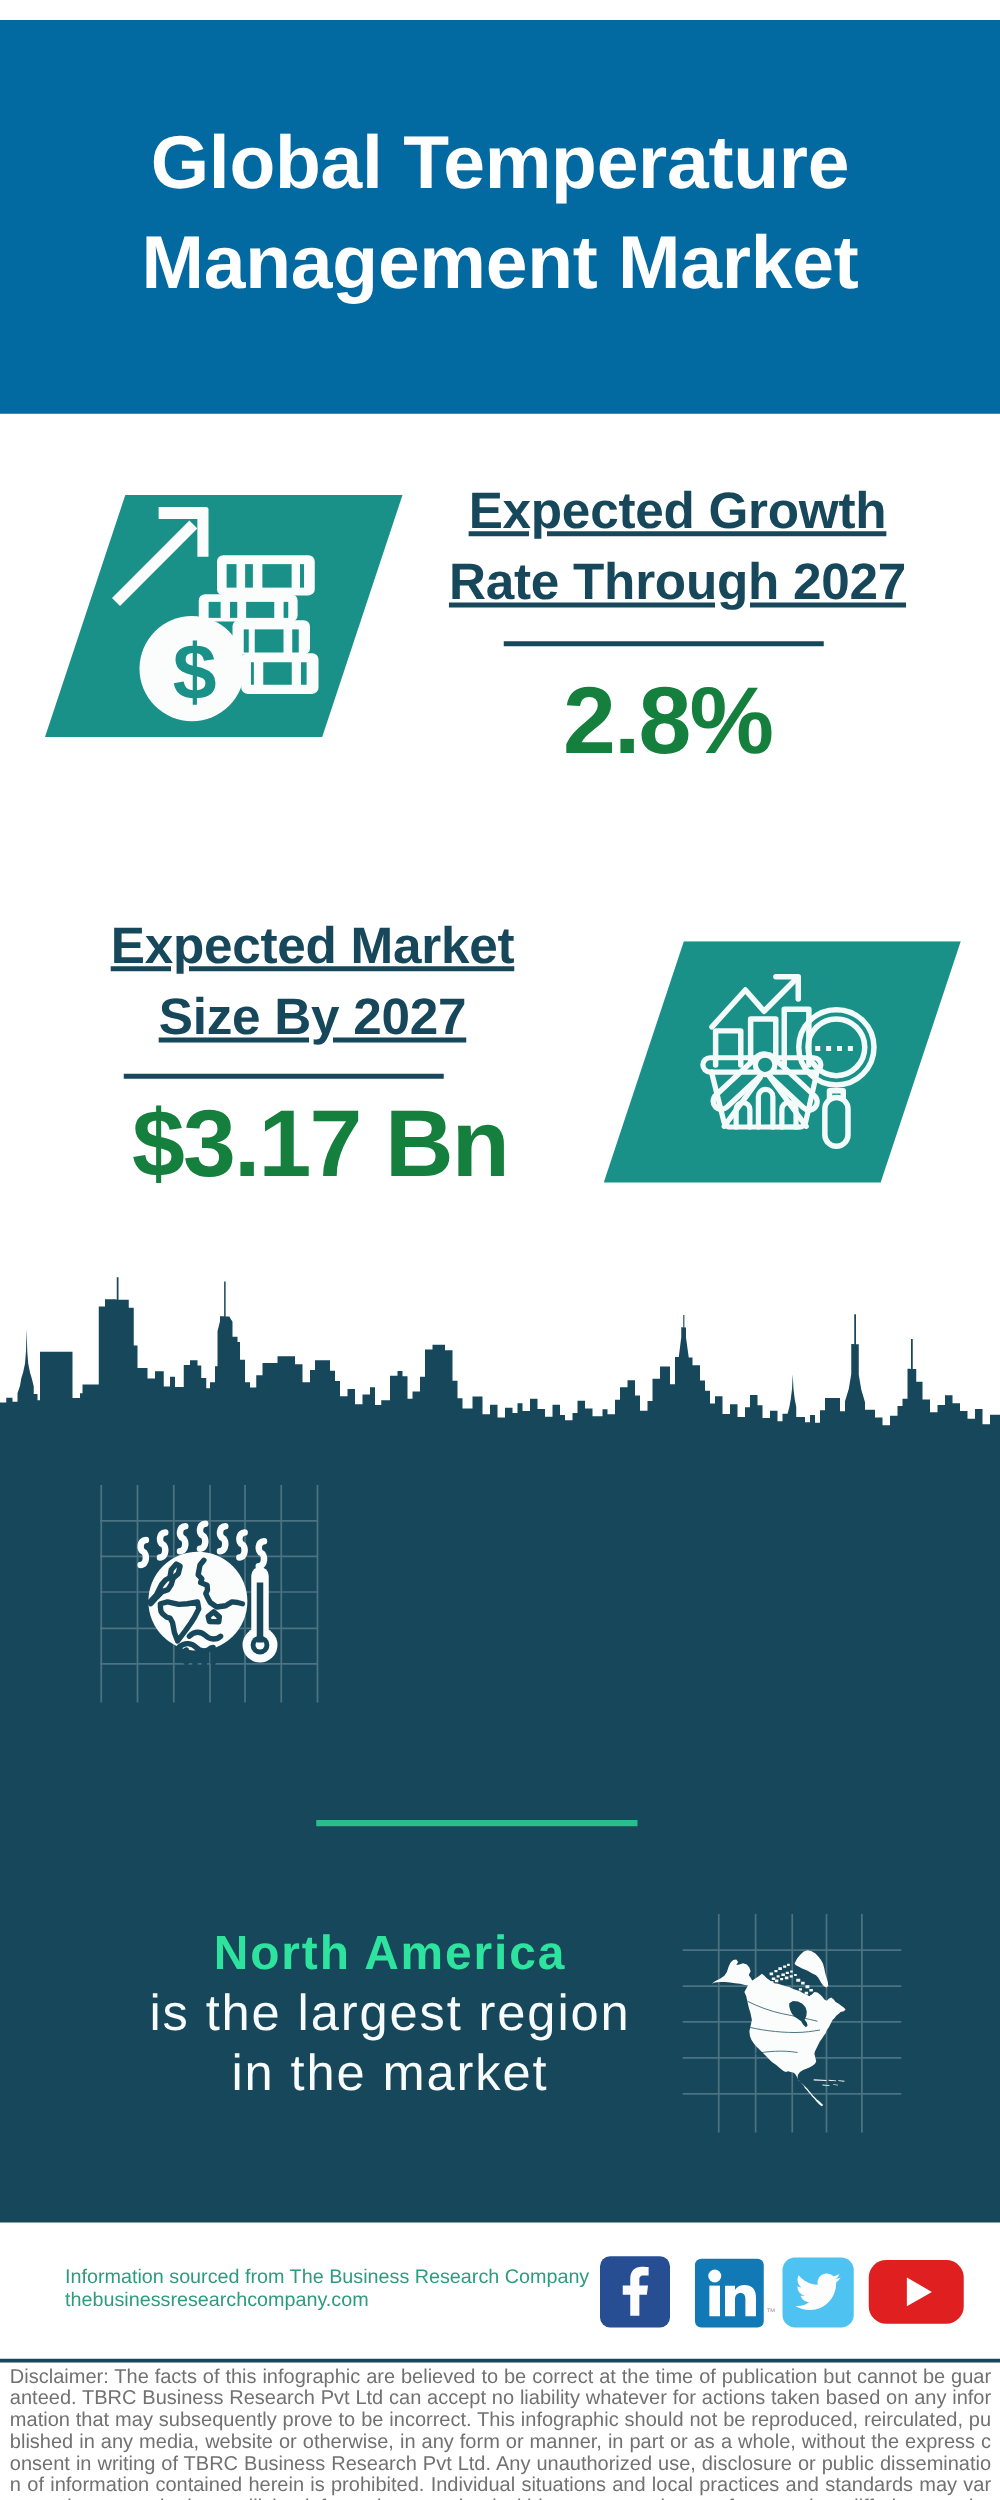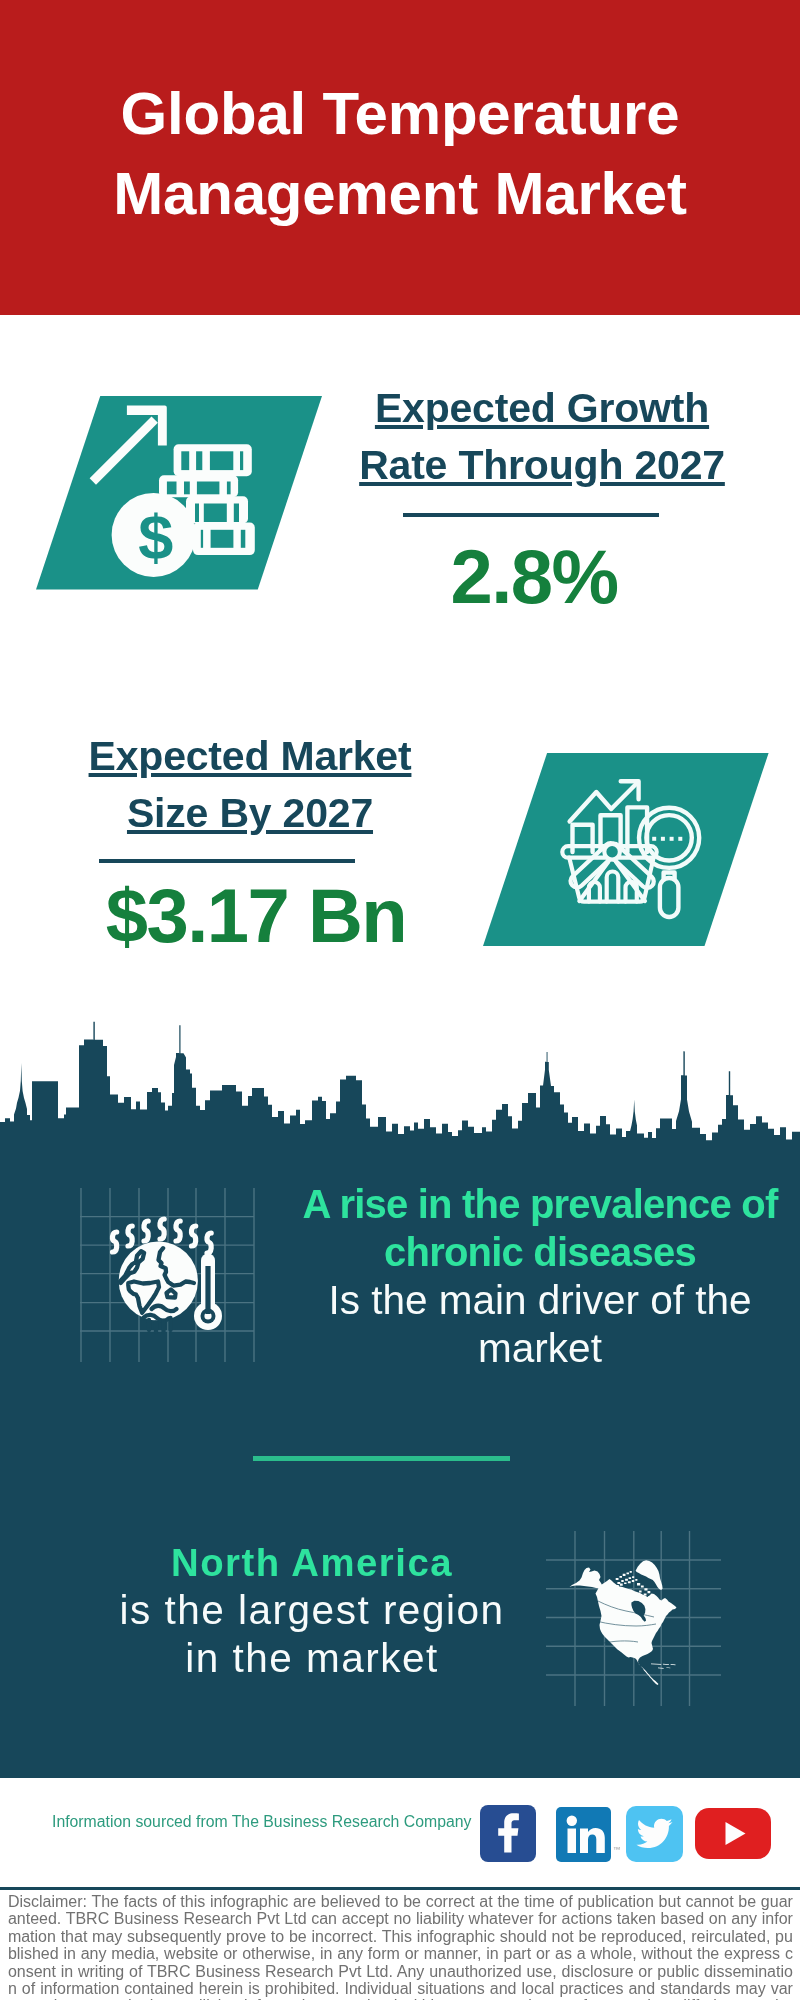--- a/index.html
+++ b/index.html
@@ -1,20 +1,20 @@
 <!DOCTYPE html>
 <html><head>
 <meta charset="utf-8">
 <style>
   html,body{margin:0;padding:0;}
   body{width:800px;height:2000px;background:#ffffff;font-family:"Liberation Sans",sans-serif;overflow:hidden;-webkit-font-smoothing:antialiased;}
   .page{position:relative;width:800px;height:2000px;overflow:hidden;background:#fff;}
 
   
-  .header{position:absolute;left:0;top:0;width:800px;height:315px;background:#b91c1c;}
+  .header{position:absolute;left:0;top:16px;width:800px;height:315px;background:#0369a1;}
   .title{position:absolute;left:0;top:74px;width:800px;text-align:center;color:#fff;font-size:60px;font-weight:bold;line-height:1.33;letter-spacing:-0.2px;}
 
   
   .para{position:absolute;}
   .para svg{display:block;}
 
   .stat-head{position:absolute;text-align:center;color:#17475a;font-size:41px;font-weight:bold;line-height:1.382;letter-spacing:-0.2px;text-decoration:underline;}
   .stat-rule{position:absolute;background:#17475a;height:4px;}
   .stat-val{position:absolute;text-align:center;color:#15803d;font-size:76px;font-weight:bold;letter-spacing:-1.5px;line-height:1;}
 
@@ -147,20 +147,21 @@
 
   <div class="stat-head" style="left:50px;top:728px;width:400px;">
     <div>Expected Market</div>
     <div>Size By 2027</div>
   </div>
   <div class="stat-rule" style="left:99px;top:859px;width:256px;"></div>
   <div class="stat-val" style="left:56px;top:878px;width:400px;">$3.17 Bn</div>
 
   <div class="src" style="left:36px;top:1812px;">
     <div>Information sourced from The Business Research Company</div>
+    <div>thebusinessresearchcompany.com</div>
   </div>
 
   <div class="socials">
     <a class="soc" style="left:480px;top:1805px;width:56px;height:57px;background:#274d92;border-radius:8px;">
       <svg width="56" height="57" viewBox="0 0 56 57">
           <path d="M31.5,47.5V30.8h6.0l0.9-7.5h-6.9v-4.6c0-2.0,0.6-3.4,3.6-3.4l3.8,0v-6.7c-0.7-0.1-2.9-0.3-5.5-0.3c-5.5,0-9.2,3.3-9.2,9.4v5.6h-6.0v7.5h6.0V47.5H31.5z" fill="#fdfdfd"></path>
         </svg>
     </a>
     <a class="soc" style="left:556px;top:1807px;width:55px;height:55px;background:#1179b5;border-radius:5px;">
       <svg width="55" height="55" viewBox="0 0 55 55">
@@ -222,26 +223,20 @@
       <g>
         <path d="M121,72.5 a7,7 0 0 1 14,0 V120 a7,7 0 0 1 -14,0 Z" fill="#fbfdfc"></path>
         <circle cx="128" cy="128" r="14" fill="#fbfdfc"></circle>
         <circle cx="128" cy="128" r="7.5" fill="#17475a"></circle>
         <circle cx="128" cy="128" r="3.6" fill="#fbfdfc"></circle>
         <rect x="125.4" y="78" width="5.2" height="48" fill="#17475a"></rect>
       </g>
     </svg>
   </div>
 
-  <div class="msg" style="left:290px;top:1181px;width:500px;">
-    <div class="hl">A rise in the prevalence of</div>
-    <div class="hl">chronic diseases</div>
-    <div>Is the main driver of the</div>
-    <div>market</div>
-  </div>
   <div class="sep" style="left:253px;top:1456px;width:257px;height:5px;"></div>
 
   <div class="para" style="left:546px;top:1531px;">
     <svg width="176" height="176" viewBox="0 0 176 176">
       <g stroke="#4b7382" stroke-width="1.4" fill="none">
         <path d="M29,0 V175 M58.5,0 V175 M87.8,0 V175 M115.2,0 V175 M143.5,0 V175"></path>
         <path d="M0,29 H175 M0,57.8 H175 M0,86.5 H175 M0,115.2 H175 M0,144 H175"></path>
       </g>
       <g fill="#fbfdfc">
         <path d="M55.0,54.0 L58.0,52.0 L61.0,50.0 L63.5,48.0 L65.5,49.5 L67.5,51.5 L69.5,53.0 L71.5,54.5 L73.5,55.5 L76.5,56.0 L79.5,57.0 L82.5,58.0 L85.5,58.5 L88.0,60.0 L91.0,61.0 L94.0,62.0 L96.5,63.5 L99.0,64.5 L101.5,66.0 L103.5,64.5 L105.5,62.5 L108.0,63.0 L110.5,65.0 L112.0,66.5 L113.5,68.5 L115.5,69.5 L117.0,68.0 L119.0,67.0 L121.0,68.5 L122.5,70.5 L125.0,72.0 L127.0,73.5 L129.0,75.0 L130.5,76.5 L129.0,78.0 L126.5,78.5 L125.0,80.0 L123.0,81.5 L121.5,83.5 L120.0,85.0 L119.0,87.0 L118.0,89.0 L117.0,91.0 L115.5,93.0 L114.5,95.5 L113.0,97.5 L111.5,100.0 L110.0,102.0 L109.0,104.0 L108.0,106.0 L107.0,108.0 L106.0,110.0 L105.5,112.0 L106.0,114.0 L106.5,116.0 L107.0,118.0 L106.0,120.0 L104.0,121.5 L101.5,123.0 L99.0,124.0 L96.5,125.0 L94.0,126.5 L92.5,128.5 L92.0,130.5 L92.5,132.5 L94.0,134.5 L95.5,136.0 L97.0,137.5 L98.0,139.5 L99.5,141.0 L101.0,143.0 L102.5,144.5 L104.0,146.5 L105.5,148.0 L107.0,150.0 L108.5,151.5 L110.0,153.0 L111.5,154.0 L112.5,153.0 L111.0,151.5 L109.5,150.0 L107.5,148.5 L106.0,147.0 L104.5,145.5 L103.0,143.5 L101.5,142.0 L100.0,140.0 L98.5,138.5 L96.5,136.5 L94.5,135.0 L93.0,133.5 L92.0,131.5 L91.0,129.5 L90.0,128.0 L88.5,127.0 L86.5,126.5 L84.5,126.0 L82.5,126.5 L80.5,125.5 L78.0,123.5 L75.0,121.0 L71.5,118.5 L68.5,115.5 L66.0,113.0 L63.5,110.5 L61.0,108.0 L58.5,105.5 L56.5,103.0 L55.0,100.5 L54.0,98.0 L53.5,94.0 L54.5,89.5 L55.5,85.0 L54.5,80.0 L53.0,75.0 L52.0,70.5 L51.0,66.0 L49.5,62.5 L51.5,59.0 L53.0,56.0 Z"></path>

